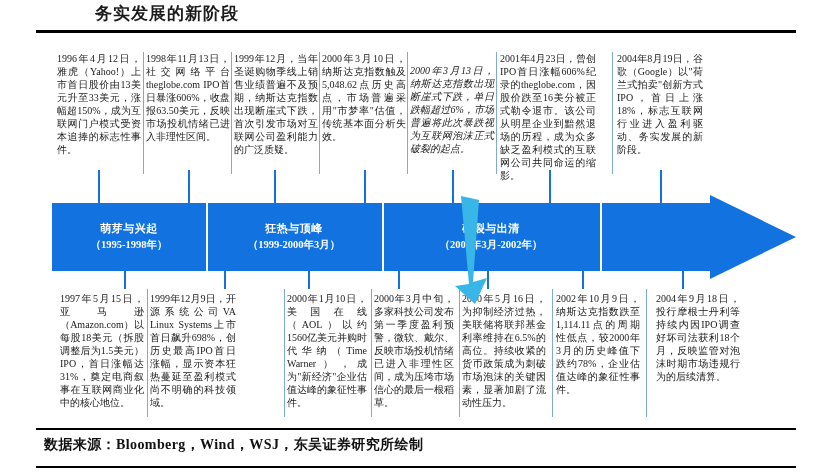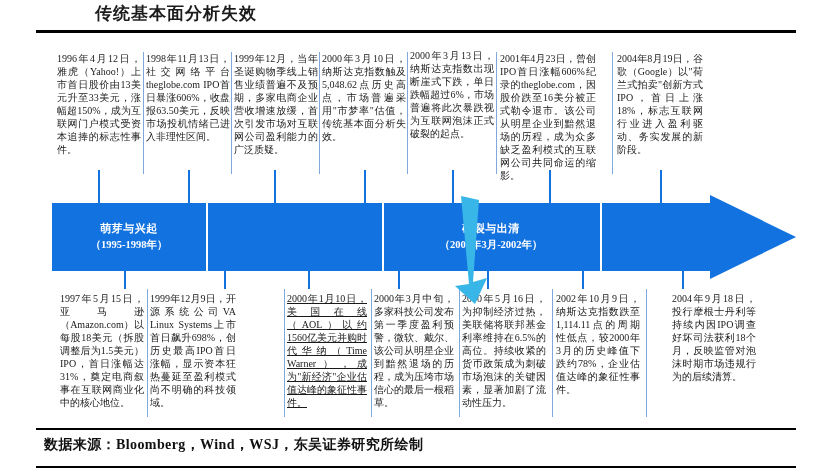--- a/index.html
+++ b/index.html
@@ -121,36 +121,36 @@
     position: absolute;
     left: 449px; top: 196px;
     width: 60px; height: 110px;
     z-index: 9;
     pointer-events: none;
   }
 </style>
 </head>
 <body>
 
-<div class="title">传统基本面分析失效</div>
+<div class="title">务实发展的新阶段</div>
 <div class="title-rule"></div>
 
 <div class="ev ev-top" style="left:57px; top:52px; width:84px;">
   <span>1996年4月12日，雅虎（Yahoo!）上市首日股价由13美元升至33美元，涨幅超150%，成为互联网门户模式受资本追捧的标志性事件。</span>
 </div>
 <div class="ev ev-top" style="left:146px; top:52px; width:84px;">
   <span>1998年11月13日，社交网络平台theglobe.com IPO首日暴涨606%，收盘报63.50美元，反映市场投机情绪已进入非理性区间。</span>
 </div>
 <div class="ev ev-top" style="left:234px; top:52px; width:84px;">
-  <span>1999年12月，当年圣诞购物季线上销售业绩普遍不及预期，多家电商企业营收增速放缓，首次引发市场对互联网公司盈利能力的广泛质疑。</span>
+  <span>1999年12月，当年圣诞购物季线上销售业绩普遍不及预期，纳斯达克指数出现断崖式下跌，首次引发市场对互联网公司盈利能力的广泛质疑。</span>
 </div>
 <div class="ev ev-top" style="left:322px; top:52px; width:84px;">
   <span>2000年3月10日，纳斯达克指数触及5,048.62点历史高点，市场普遍采用"市梦率"估值，传统基本面分析失效。</span>
 </div>
-<div class="ev ev-top" style="left:410px; top:49px; width:84px;">
+<div class="ev ev-top" style="left:410px; top:64px; width:84px;font-style:italic;">
   <span>2000年3月13日，纳斯达克指数出现断崖式下跌，单日跌幅超过6%，市场普遍将此次暴跌视为互联网泡沫正式破裂的起点。</span>
 </div>
 <div class="ev ev-top" style="left:500px; top:52px; width:96px;">
   <span>2001年4月23日，曾创IPO首日涨幅606%纪录的theglobe.com，因股价跌至16美分被正式勒令退市。该公司从明星企业到黯然退场的历程，成为众多缺乏盈利模式的互联网公司共同命运的缩影。</span>
 </div>
 <div class="ev ev-top" style="left:617px; top:52px; width:86px;">
   <span>2004年8月19日，谷歌（Google）以"荷兰式拍卖"创新方式IPO，首日上涨18%，标志互联网行业进入盈利驱动、务实发展的新阶段。</span>
 </div>
 
 <div class="tick" style="left:143px; top:52px; height:122px;"></div>
@@ -173,20 +173,24 @@
   <div class="arrow-head"></div>
 
   <div class="phase-sep" style="left:154px;"></div>
   <div class="phase-sep" style="left:330px;"></div>
   <div class="phase-sep" style="left:548px;"></div>
 
   <div class="phase" style="left:0px; width:154px;">
     <div class="pname">萌芽与兴起</div>
     <div class="prange">（1995-1998年）</div>
   </div>
+  <div class="phase" style="left:154px; width:176px;">
+    <div class="pname">狂热与顶峰</div>
+    <div class="prange">（1999-2000年3月）</div>
+  </div>
   <div class="phase" style="left:330px; width:218px;">
     <div class="pname">破裂与出清</div>
     <div class="prange">（2000年3月-2002年）</div>
   </div>
 </div>
 
 <svg class="pointer" viewBox="0 0 60 110">
   <path d="M12,0 L30,4 L24,86 L38,82 L26,108 L6,90 L20,88 Z" fill="#38b6e8"></path>
 </svg>
 
@@ -197,33 +201,33 @@
 <div class="stem" style="left:487px; top:271px; height:18px;"></div>
 <div class="stem" style="left:582px; top:271px; height:18px;"></div>
 <div class="stem" style="left:682px; top:271px; height:18px;"></div>
 
 <div class="ev ev-bottom" style="left:60px; top:292px; width:84px;">
   <span>1997年5月15日，亚马逊（Amazon.com）以每股18美元（拆股调整后为1.5美元）IPO，首日涨幅达31%，奠定电商叙事在互联网商业化中的核心地位。</span>
 </div>
 <div class="ev ev-bottom" style="left:150px; top:292px; width:86px;">
   <span>1999年12月9日，开源系统公司VA Linux Systems上市首日飙升698%，创历史最高IPO首日涨幅，显示资本狂热蔓延至盈利模式尚不明确的科技领域。</span>
 </div>
-<div class="ev ev-bottom" style="left:287px; top:292px; width:80px;text-decoration:underline;">
+<div class="ev ev-bottom" style="left:287px; top:292px; width:80px;">
   <span>2000年1月10日，美国在线（AOL）以约1560亿美元并购时代华纳（Time Warner），成为"新经济"企业估值达峰的象征性事件。</span>
 </div>
 <div class="ev ev-bottom" style="left:374px; top:292px; width:80px;">
-  <span>2000年3月中旬，多家科技公司发布第一季度盈利预警，微软、戴尔、该公司从明星企业到黯然退场的历程，成为压垮市场信心的最后一根稻草。</span>
+  <span>2000年3月中旬，多家科技公司发布第一季度盈利预警，微软、戴尔、反映市场投机情绪已进入非理性区间，成为压垮市场信心的最后一根稻草。</span>
 </div>
 <div class="ev ev-bottom" style="left:462px; top:292px; width:84px;">
   <span>2000年5月16日，为抑制经济过热，美联储将联邦基金利率维持在6.5%的高位。持续收紧的货币政策成为刺破市场泡沫的关键因素，显著加剧了流动性压力。</span>
 </div>
 <div class="ev ev-bottom" style="left:556px; top:292px; width:84px;">
   <span>2002年10月9日，纳斯达克指数跌至1,114.11点的周期性低点，较2000年3月的历史峰值下跌约78%，企业估值达峰的象征性事件。</span>
 </div>
-<div class="ev ev-bottom" style="left:672px; top:292px; width:84px;">
+<div class="ev ev-bottom" style="left:656px; top:292px; width:84px;">
   <span>2004年9月18日，投行摩根士丹利等持续内因IPO调查好坏司法获利18个月，反映监管对泡沫时期市场违规行为的后续清算。</span>
 </div>
 
 <div class="tick" style="left:147px; top:289px; height:128px;"></div>
 <div class="tick" style="left:284px; top:289px; height:128px;"></div>
 <div class="tick" style="left:371px; top:289px; height:128px;"></div>
 <div class="tick" style="left:459px; top:289px; height:128px;"></div>
 <div class="tick" style="left:552px; top:289px; height:128px;"></div>
 <div class="tick" style="left:646px; top:289px; height:128px;"></div>
 

